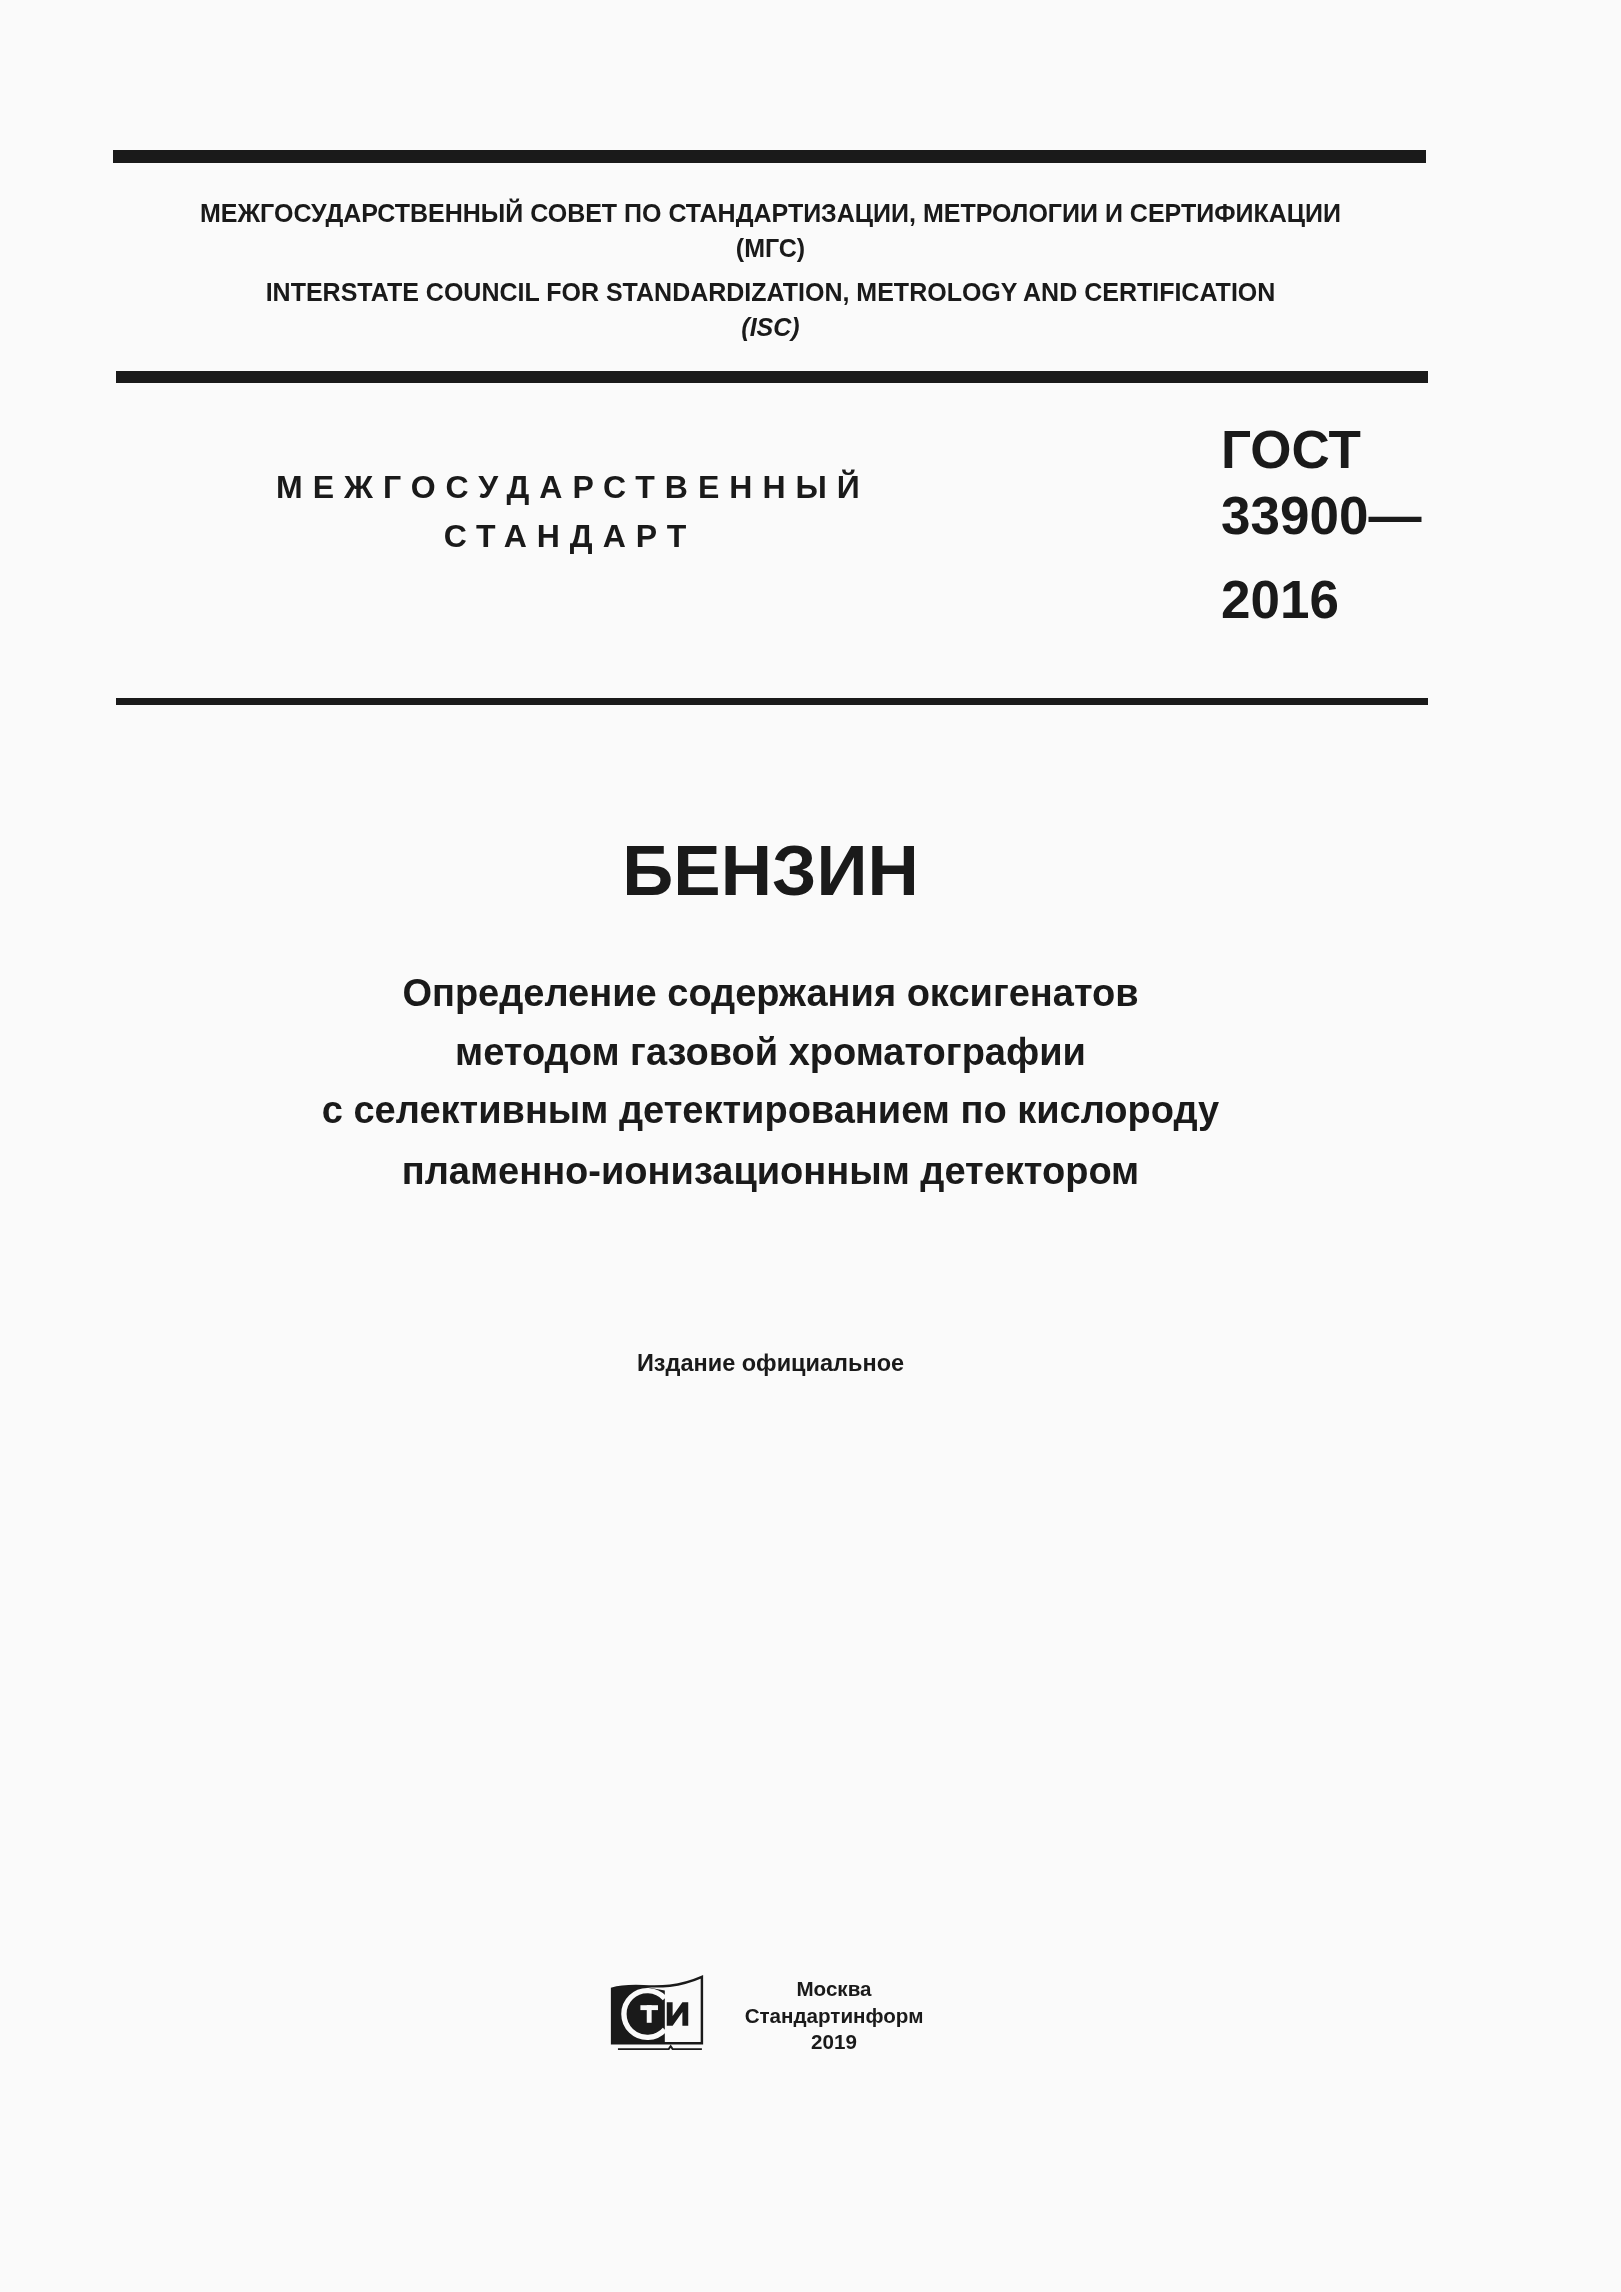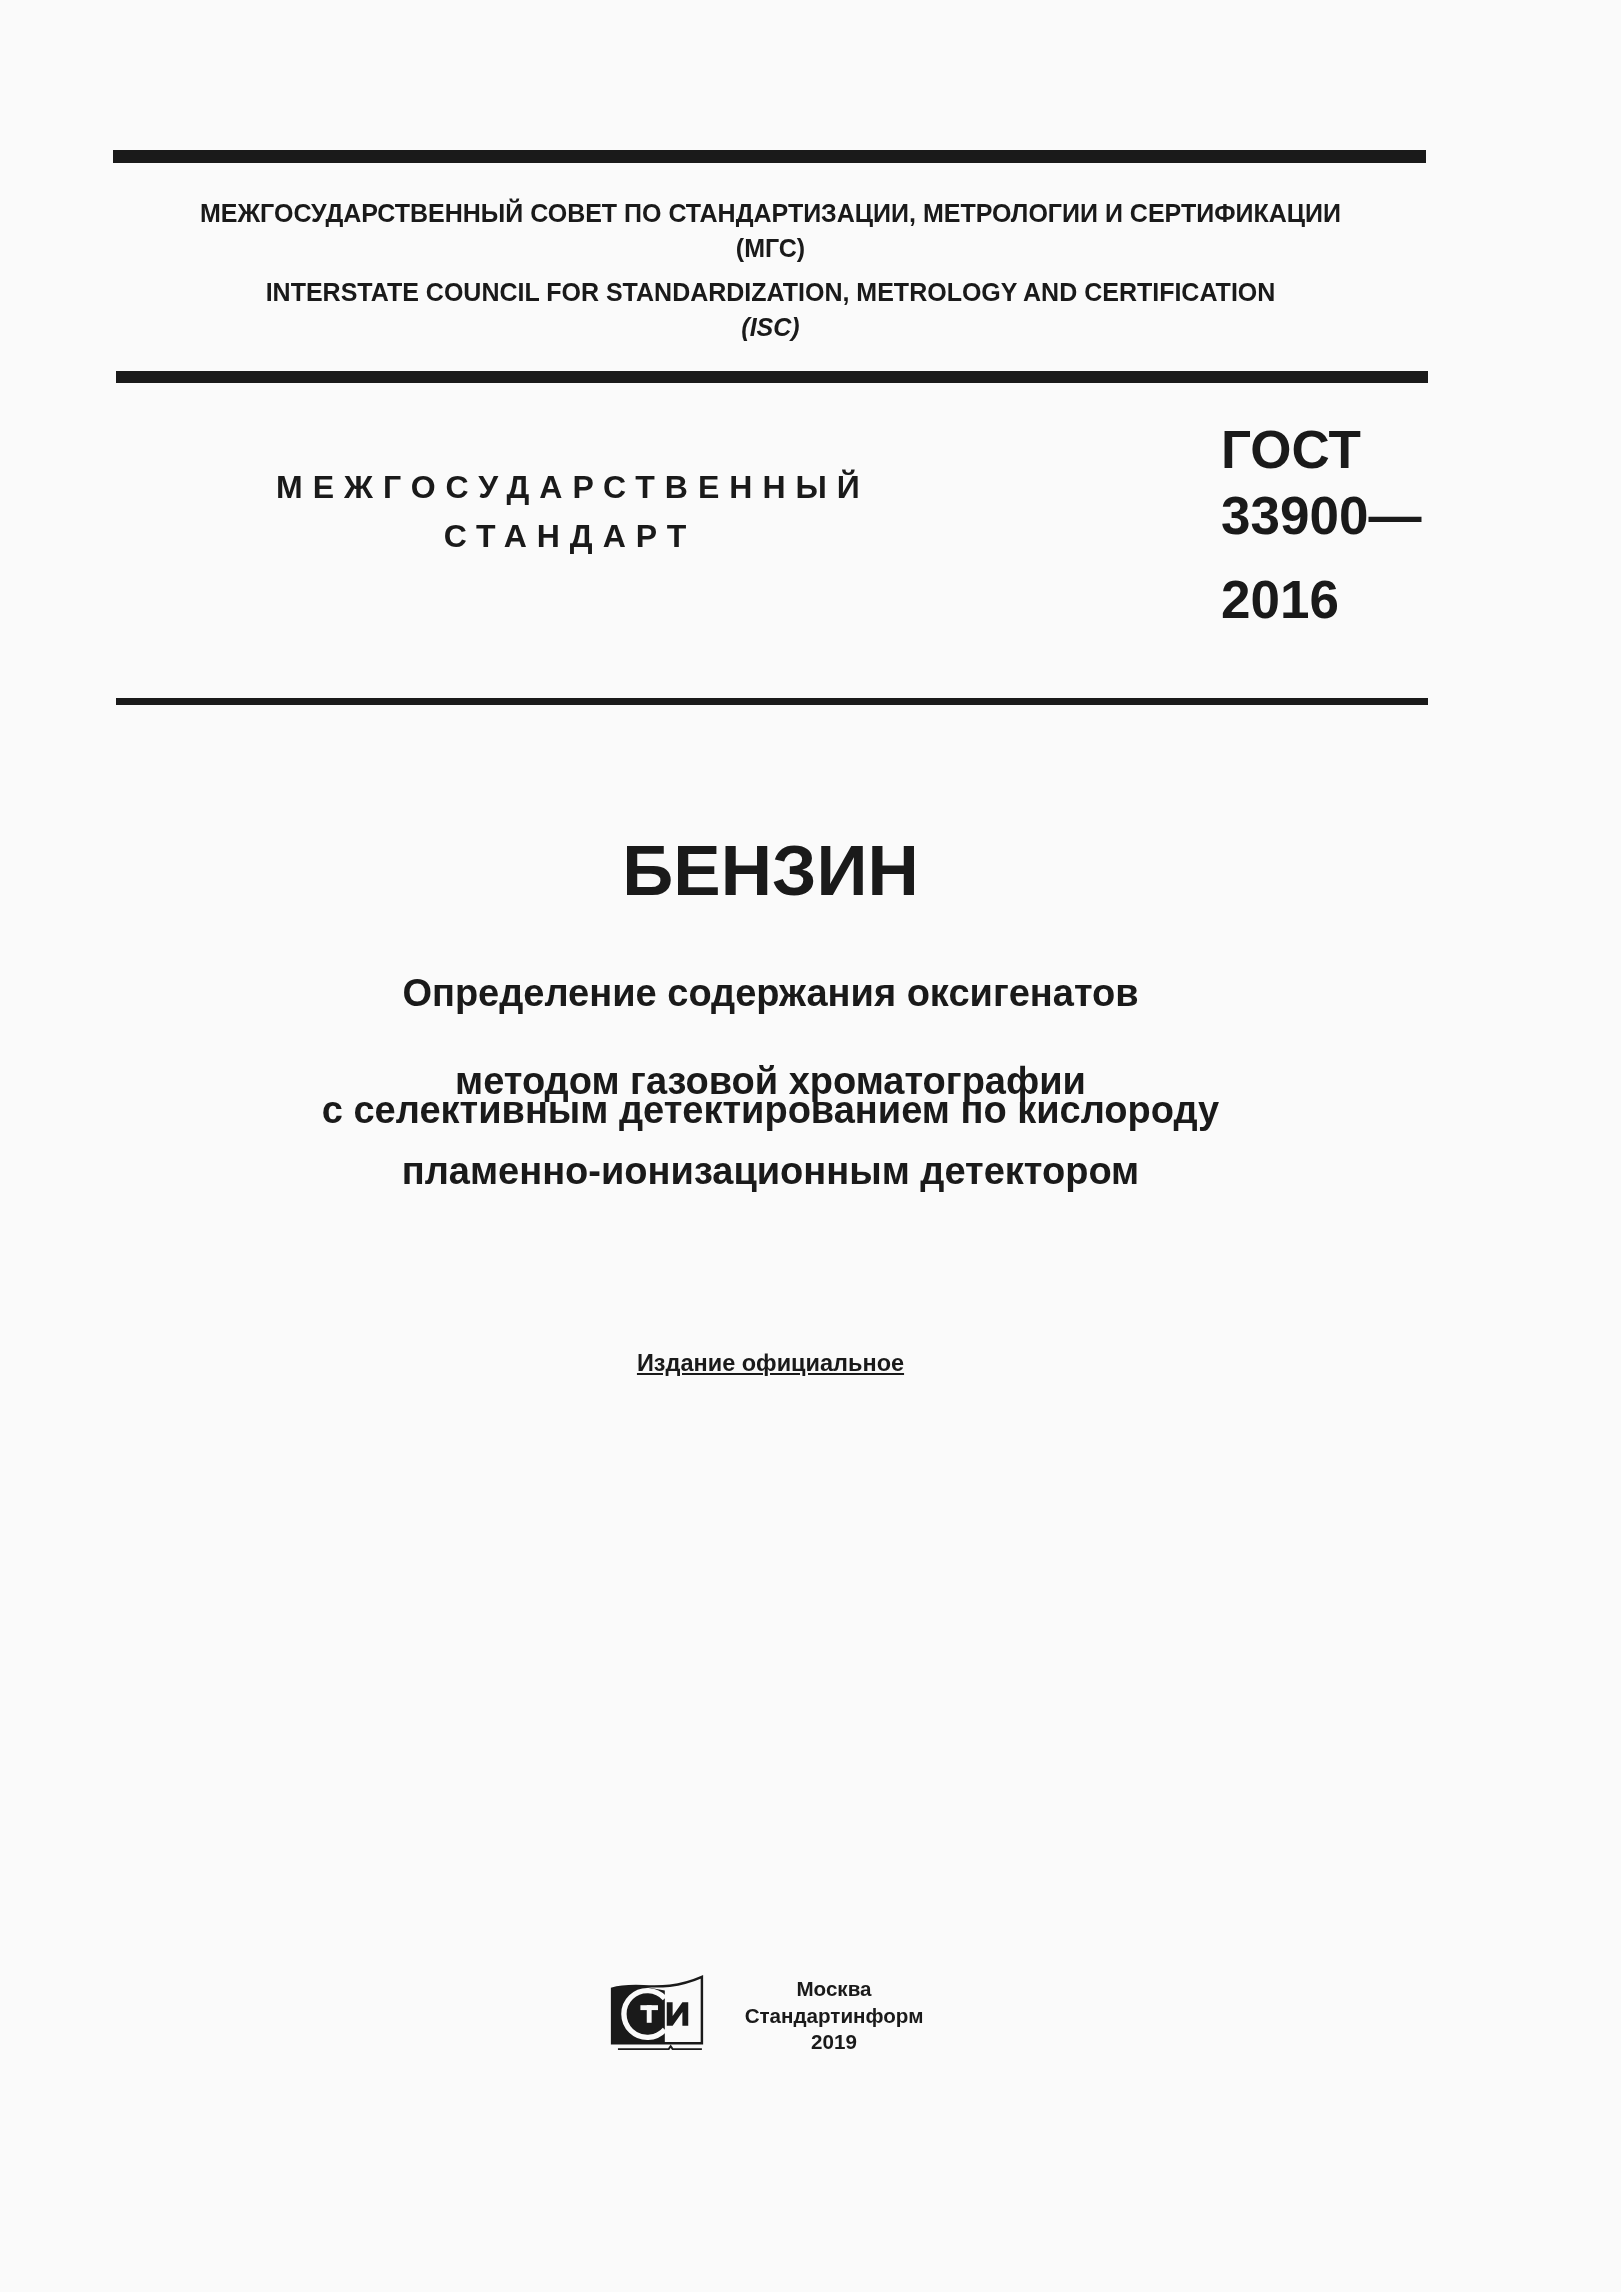--- a/index.html
+++ b/index.html
@@ -9,21 +9,21 @@
     font-family: "Liberation Sans", "DejaVu Sans", sans-serif;
     font-weight: bold;
   }
   .bar { position: absolute; background: #1a1a1a; }
   .center-col { position: absolute; left: 113px; width: 1315px; text-align: center; white-space: nowrap; }
   .council { font-size: 25px; line-height: 24.5px; }
   .std-kind { position: absolute; left: 276px; width: 588px; text-align: center; font-size: 32px; line-height: 32px; letter-spacing: 10px; white-space: nowrap; }
   .gost { position: absolute; left: 1221px; font-size: 53px; line-height: 53px; white-space: nowrap; }
   .title-main { font-size: 71px; line-height: 53px; }
   .subtitle { font-size: 38px; line-height: 59px; }
-  .edition { font-size: 23.5px; line-height: 23.5px; text-decoration: underline; }
+  .edition { font-size: 23.5px; line-height: 23.5px; }
   .publisher { position: absolute; left: 725px; width: 218px; text-align: center; font-size: 20.6px; line-height: 26.5px; white-space: nowrap; }
   .logo { position: absolute; left: 608px; top: 1973px; width: 98px; height: 82px; }
 </style>
 </head>
 <body>
 
 <div class="bar" style="left:113px; top:150px; width:1313px; height:12.7px;"></div>
 
 <div class="center-col council" style="top:201px;">МЕЖГОСУДАРСТВЕННЫЙ СОВЕТ ПО СТАНДАРТИЗАЦИИ, МЕТРОЛОГИИ И СЕРТИФИКАЦИИ</div>
 <div class="center-col council" style="top:236px;">(МГС)</div>
@@ -40,21 +40,21 @@
   <div class="gost" style="top:489px;">33900—</div>
   <div class="gost" style="top:562px;margin-top:11px;">2016</div>
 </div>
 
 <div class="bar" style="left:116px; top:698px; width:1312px; height:6.9px;"></div>
 
 <div class="center-col title-main" style="top:844px;">БЕНЗИН</div>
 
 <div>
   <div class="center-col subtitle" style="top:964px;">Определение содержания оксигенатов</div>
-  <div class="center-col subtitle" style="top:1023px;margin-top:29px;">методом газовой хроматографии</div>
+  <div class="center-col subtitle" style="top:1023px;">методом газовой хроматографии</div>
   <div class="center-col subtitle" style="top:1081px;">с селективным детектированием по кислороду</div>
   <div class="center-col subtitle" style="top:1142px;">пламенно-ионизационным детектором</div>
 </div>
 
 <div class="center-col edition" style="top:1352px;">Издание официальное</div>
 
 <div class="logo">
   <svg width="98" height="82" viewBox="0 0 100 84">
 
     <path d="M4 16 C 30 8, 55 22, 96 4 L 96 72 L 4 72 Z" fill="#fafafa" stroke="#1a1a1a" stroke-width="2.5"></path>

